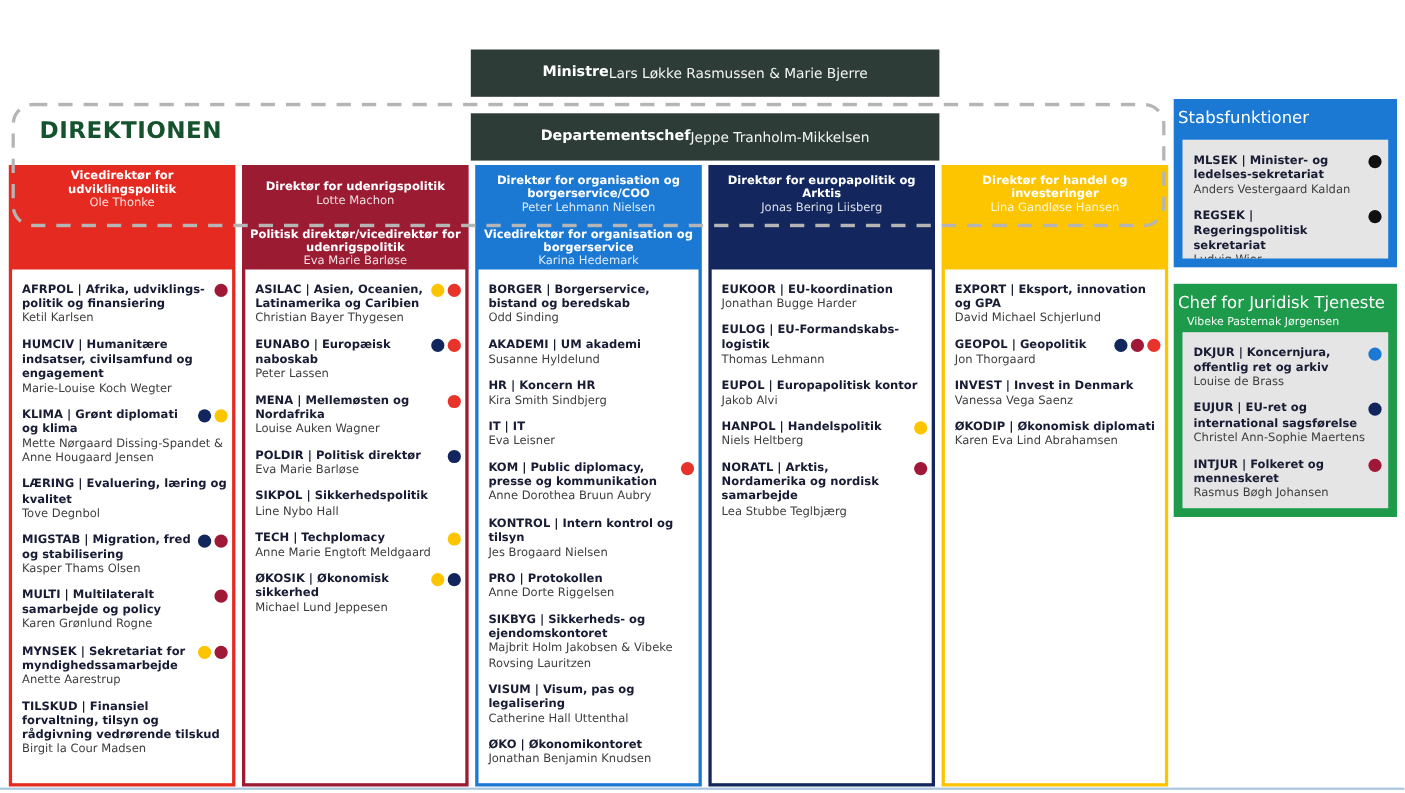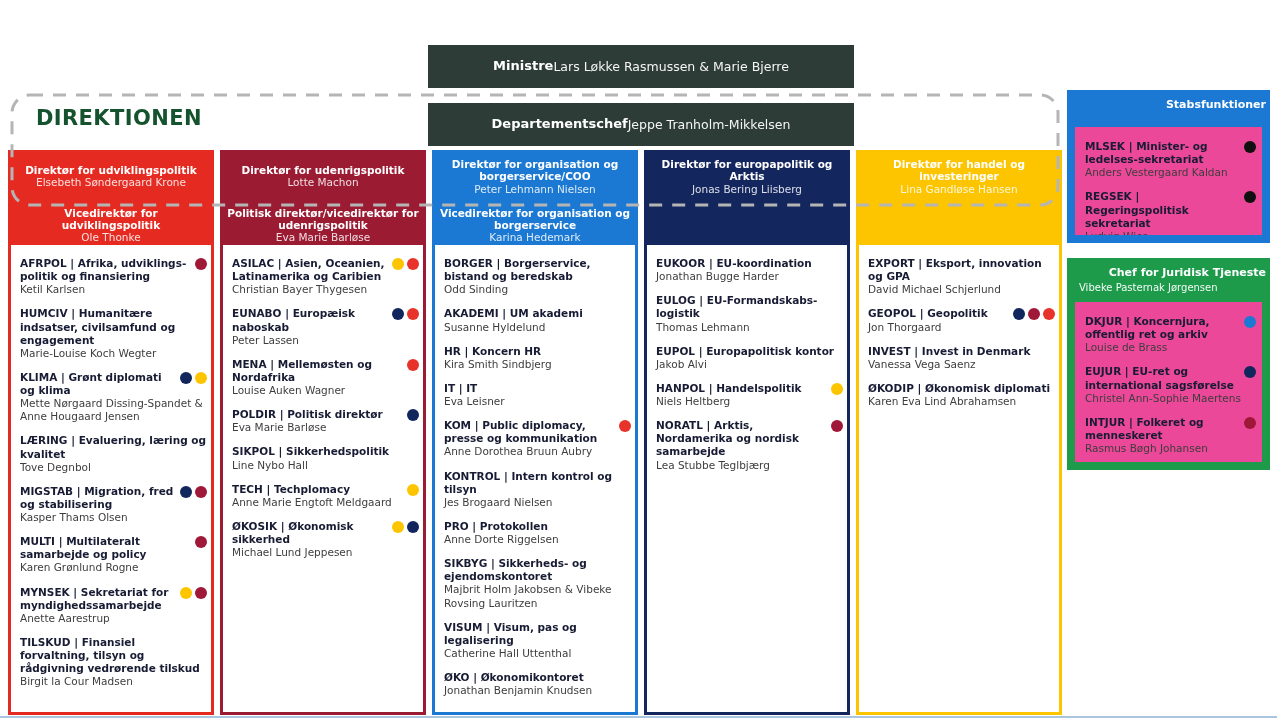--- a/index.html
+++ b/index.html
@@ -30,23 +30,23 @@
 
   
   .entry{margin-bottom:11px;}
   .entry .dots{float:right;margin:1px 0 2px 4px;display:flex;gap:3px;}
   .dot{width:12px;height:12px;border-radius:50%;}
   .entry .et{font-weight:bold;font-size:10.5px;line-height:1.25;color:#171b33;}
   .entry .en{font-size:10.5px;line-height:1.25;color:#3d3d3d;}
 
   
   .sidebox{position:absolute;left:1067px;width:203px;box-sizing:border-box;}
-  .sidebox .st{color:#fff;font-weight:bold;font-size:11px;text-align:right;padding:8px 4px 2px;line-height:1.25;}
+  .sidebox .st{color:#fff;font-weight:normal;font-size:15px;text-align:left;padding:8px 4px 2px;line-height:1.25;}
   .sidebox .sn{color:rgba(255,255,255,.95);font-size:10px;text-align:left;line-height:1.25;margin-left:12px;}
-  .side-body{position:absolute;left:8px;right:8px;bottom:8px;background:#ec4899;
+  .side-body{position:absolute;left:8px;right:8px;bottom:8px;background:#e5e5e5;
              padding:13px 6px 4px 10px;box-sizing:border-box;overflow:hidden;}
   #staff-box{top:90px;height:153px;background:#1b79d3;}
   #staff-box .side-body{top:37px;}
   #legal-box{top:258px;height:212px;background:#1d9b4b;}
   #legal-box .side-body{top:44px;}
 
   .bottom-line{position:absolute;left:0;top:716px;width:1277px;height:2px;background:#aac6df;}
 </style>
 </head>
 <body>
@@ -66,24 +66,20 @@
   <div class="dash-wrap">
     <svg width="1050" height="114" xmlns="http://www.w3.org/2000/svg">
       <rect x="2" y="2" width="1046" height="110" rx="18" ry="18" fill="none" stroke="#b5b5b5" stroke-width="3" stroke-dasharray="13 10"></rect>
     </svg>
   </div>
   <div class="direktionen">DIREKTIONEN</div>
 
   <div id="columns-root">
       <div class="col" style="left: 8px; background: rgb(229, 42, 33);">
         <div class="col-header">
-          <div class="hsec h1">
-            <div class="ht">Direktør for udviklingspolitik</div>
-            <div class="hn">Elsebeth Søndergaard Krone</div>
-          </div>
           <div class="hsec h2">
             <div class="ht">Vicedirektør for udviklingspolitik</div>
             <div class="hn">Ole Thonke</div>
           </div>
         </div>
         <div class="col-body">
           <div class="entry">
             <span class="dots">
               <span class="dot" style="background: rgb(160, 24, 55);"></span>
             </span>

